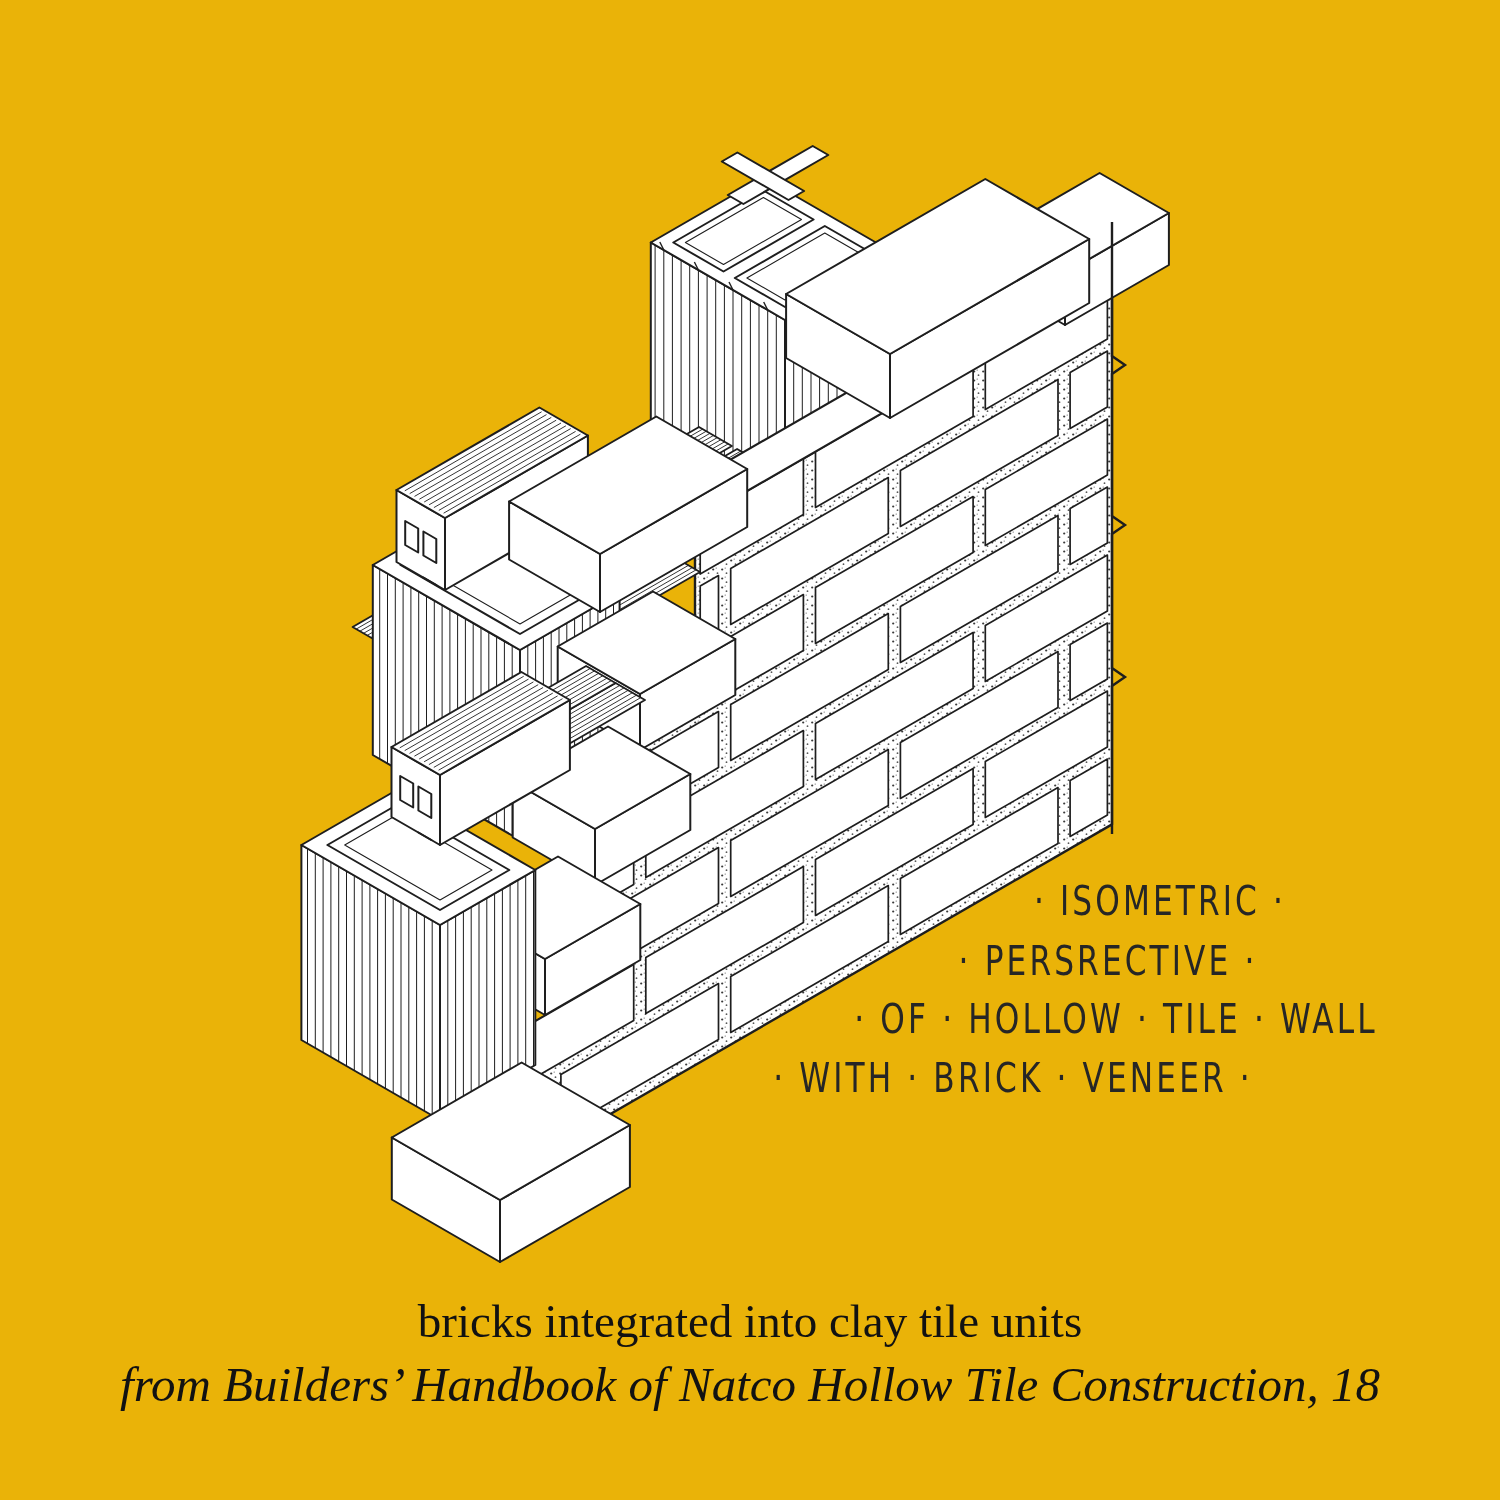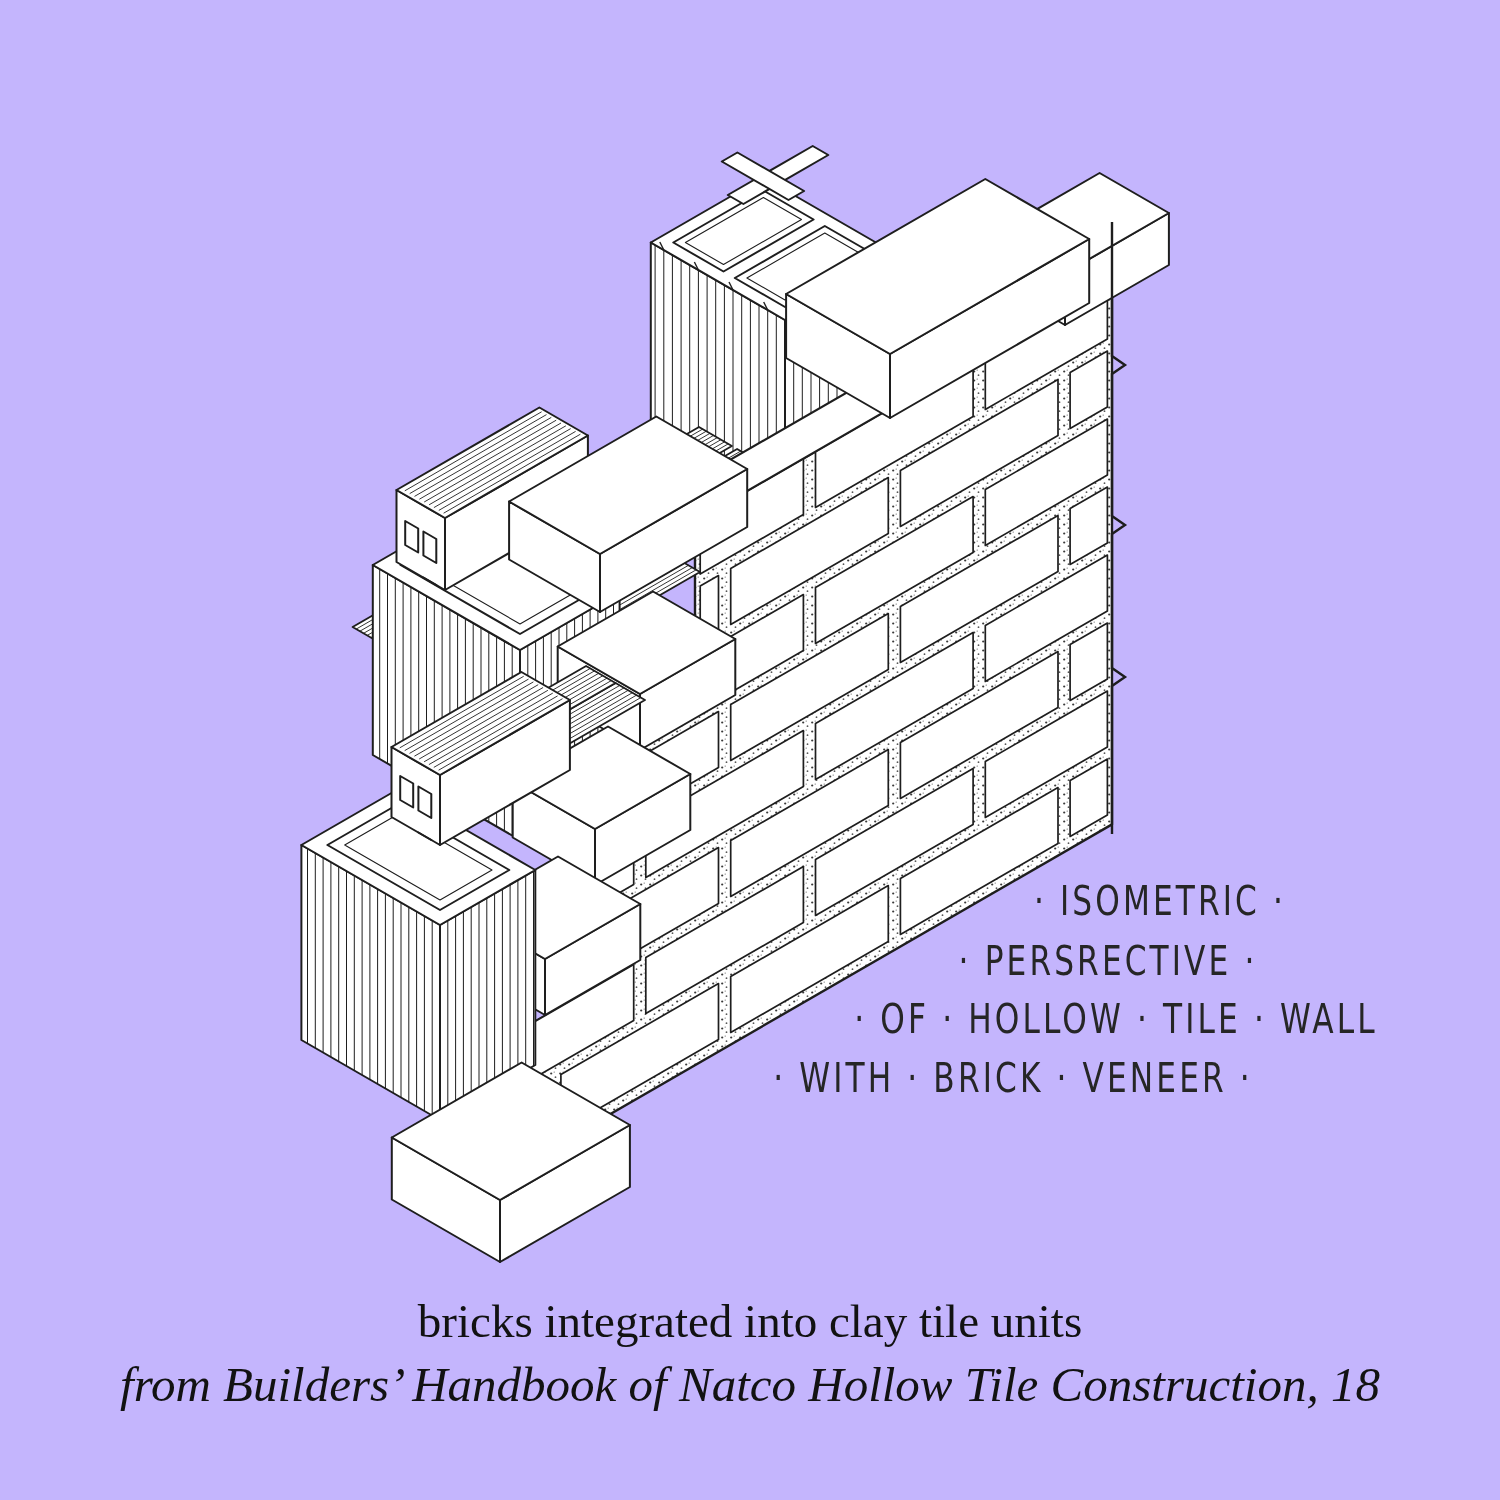--- a/index.html
+++ b/index.html
@@ -1,16 +1,16 @@
 <!DOCTYPE html>
 <html><head>
 <meta charset="utf-8">
 <style>
   html,body{margin:0;padding:0;background:#ffffff;}
-  .page{position:relative;width:1500px;height:1500px;background:#c4b5fd;overflow:hidden;
+  .page{position:relative;width:1500px;height:1500px;background:#eab308;overflow:hidden;
         font-family:"Liberation Serif",serif;}
   #iso-svg{position:absolute;left:0;top:0;}
   .hand text{font-family:"DejaVu Sans",sans-serif;font-size:40px;letter-spacing:4px;
              fill:#262626;}
   .caption{position:absolute;left:0;width:1500px;text-align:center;color:#121212;}
   .caption.l1{top:1294px;font-size:47px;}
   .caption.l2{top:1356px;font-size:49px;font-style:italic;}
 </style>
 </head>
 <body>

